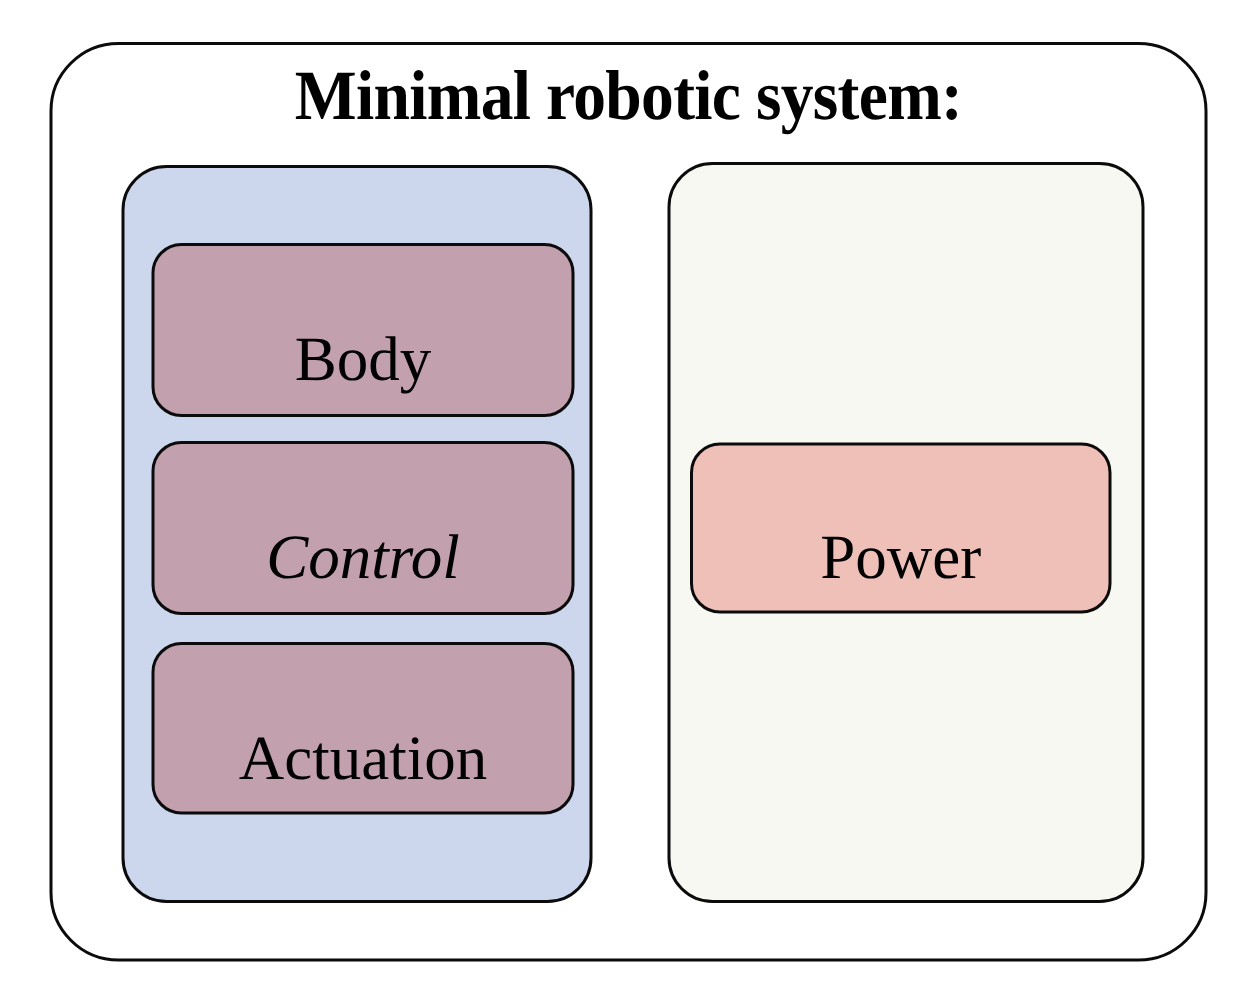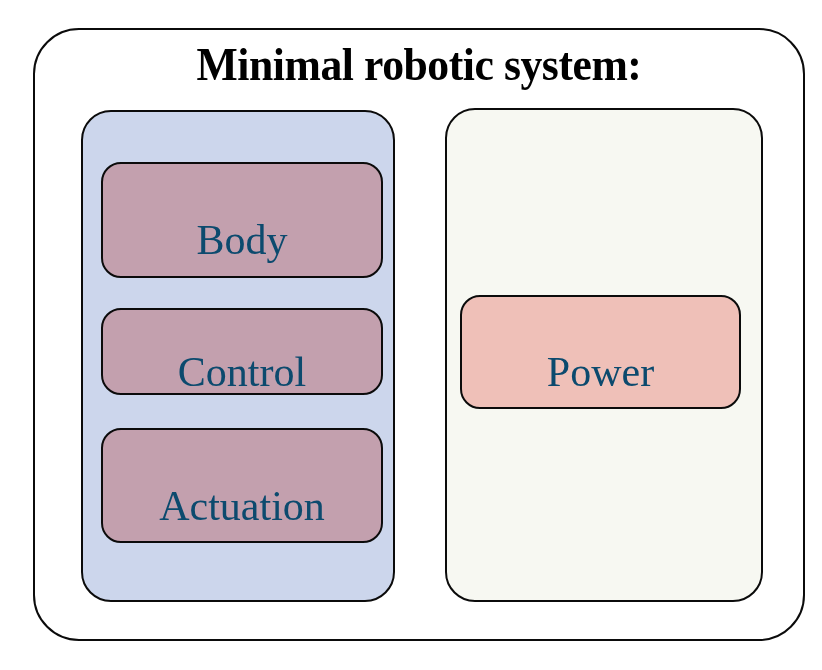--- a/index.html
+++ b/index.html
@@ -86,40 +86,41 @@
     display: flex;
     align-items: center;
     justify-content: center;
   }
 
   .node-label {
     font-family: "Liberation Serif", "DejaVu Serif", serif;
     font-weight: normal;
     font-size: 42px;
     line-height: 42px;
-    color: #0c4a6e;
+    color: #000000;
     white-space: nowrap;
     margin-top: 40px;
   }
 
   
   .node-body {
     left: 101px;
     top: 162px;
     width: 282px;
     height: 116px;
     background: #c3a0ae;
   }
 
   .node-control {
     left: 101px;
-    top: 308px;
+    top: 294px;
     width: 282px;
-    height: 87px;
+    height: 116px;
     background: #c3a0ae;
+    font-style: italic;
   }
 
   .node-actuation {
     left: 101px;
     top: 428px;
     width: 282px;
     height: 115px;
     background: #c3a0ae;
   }
 

